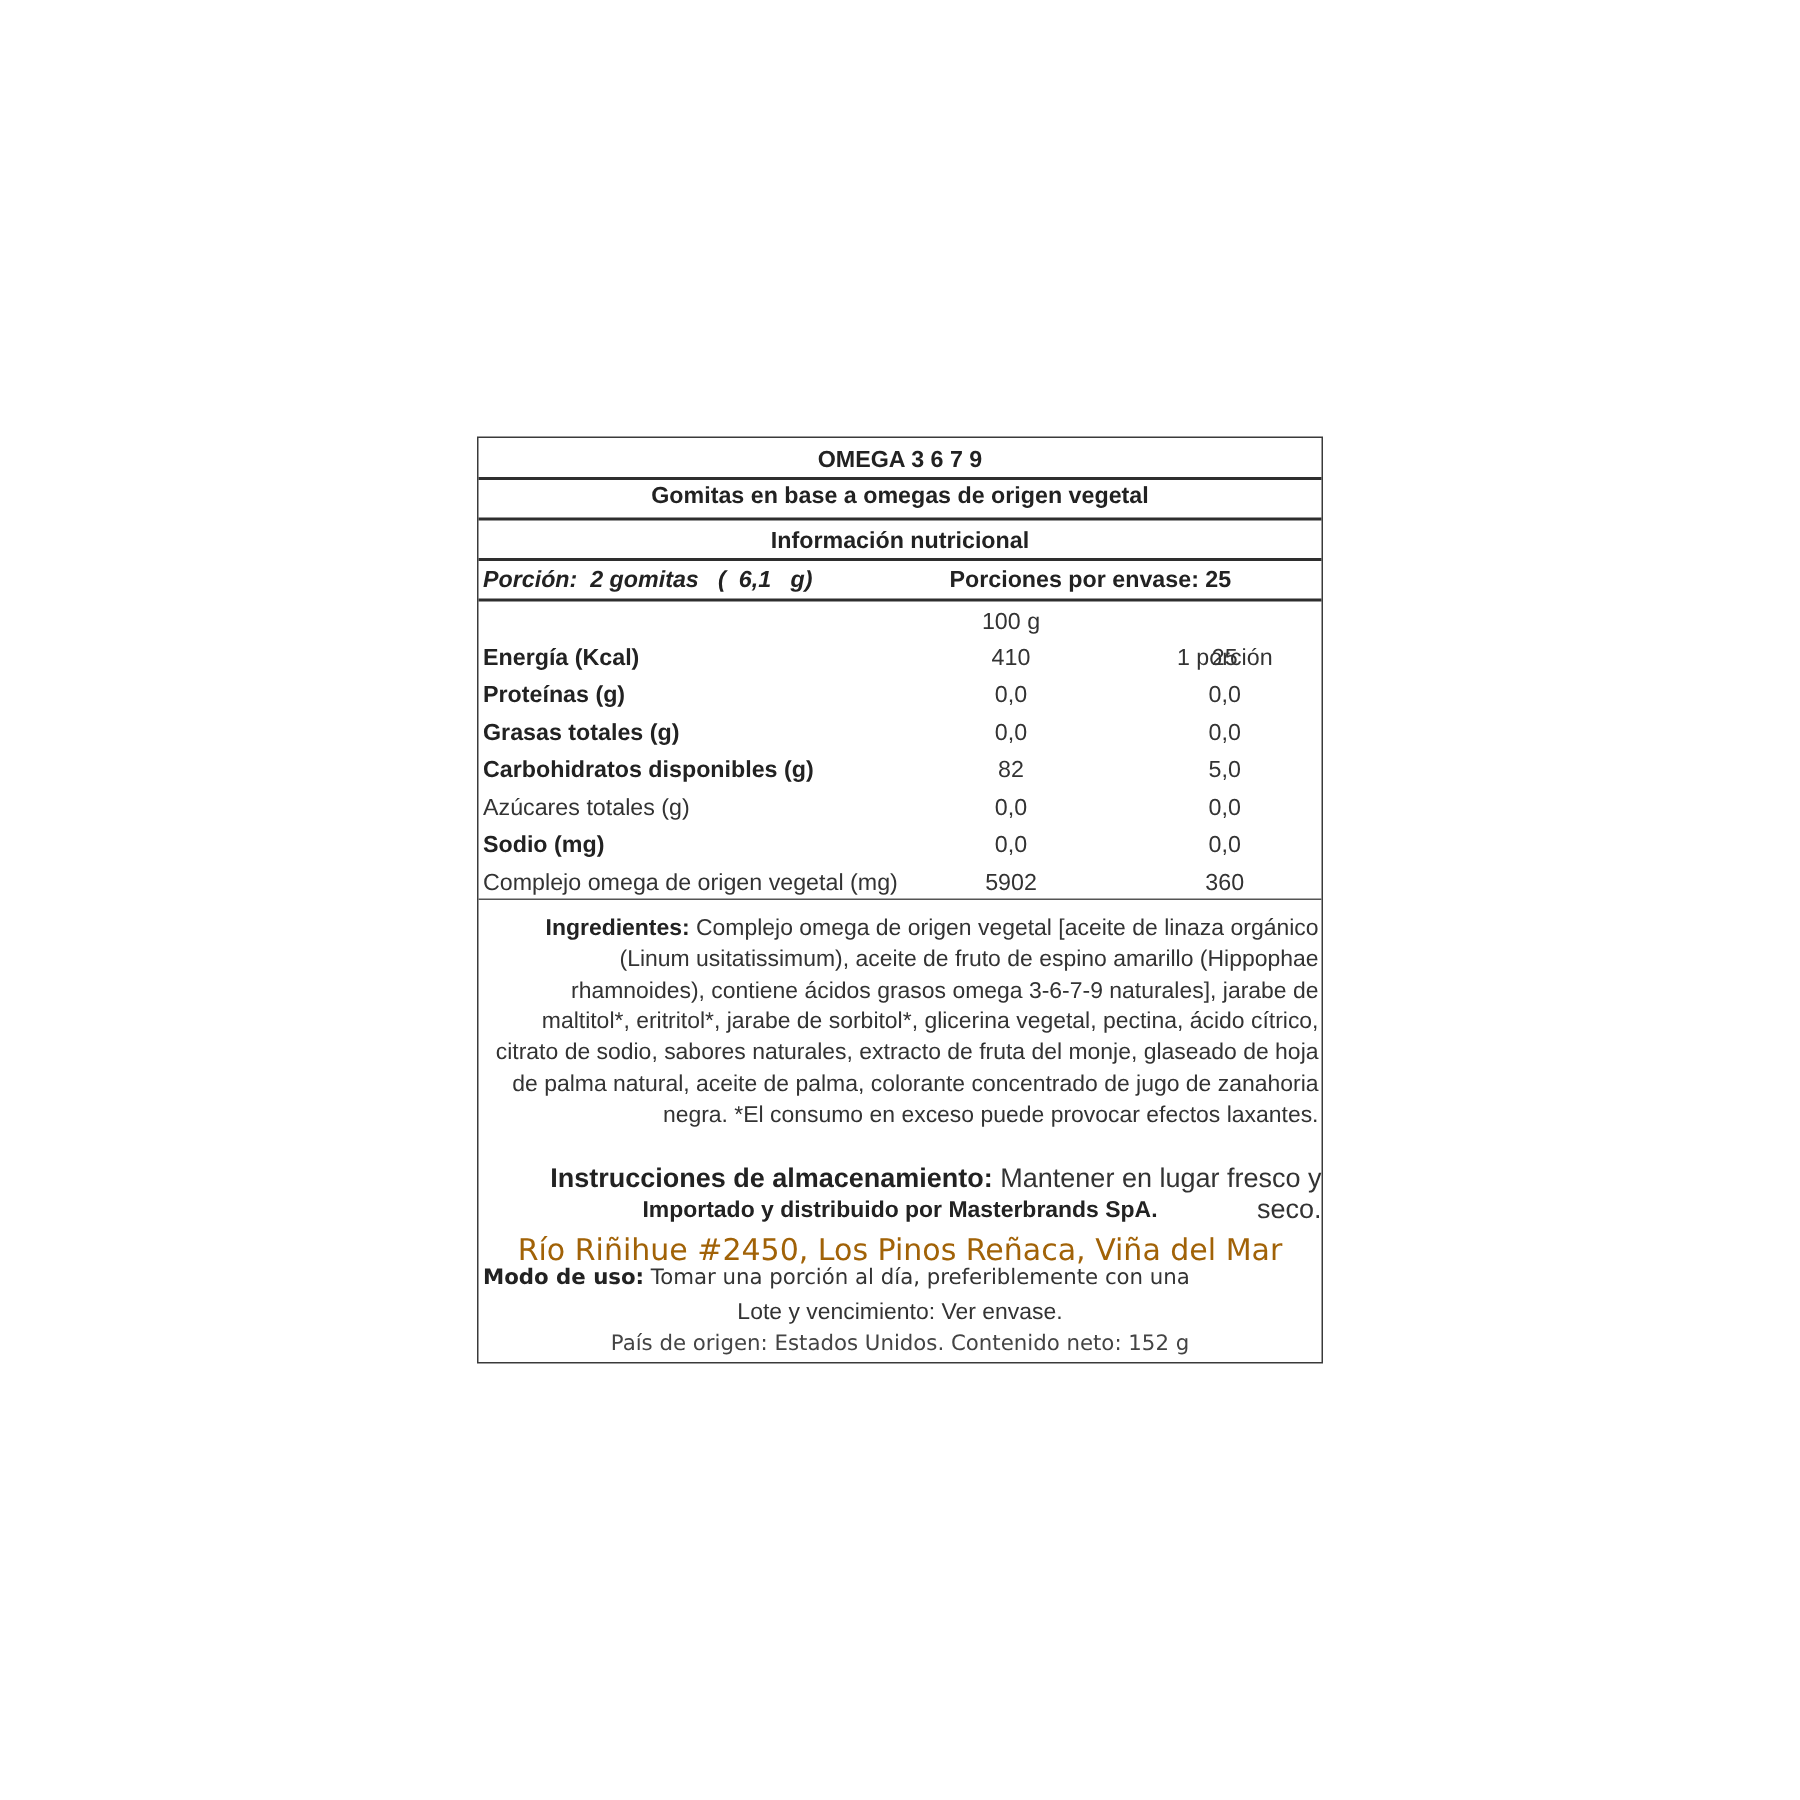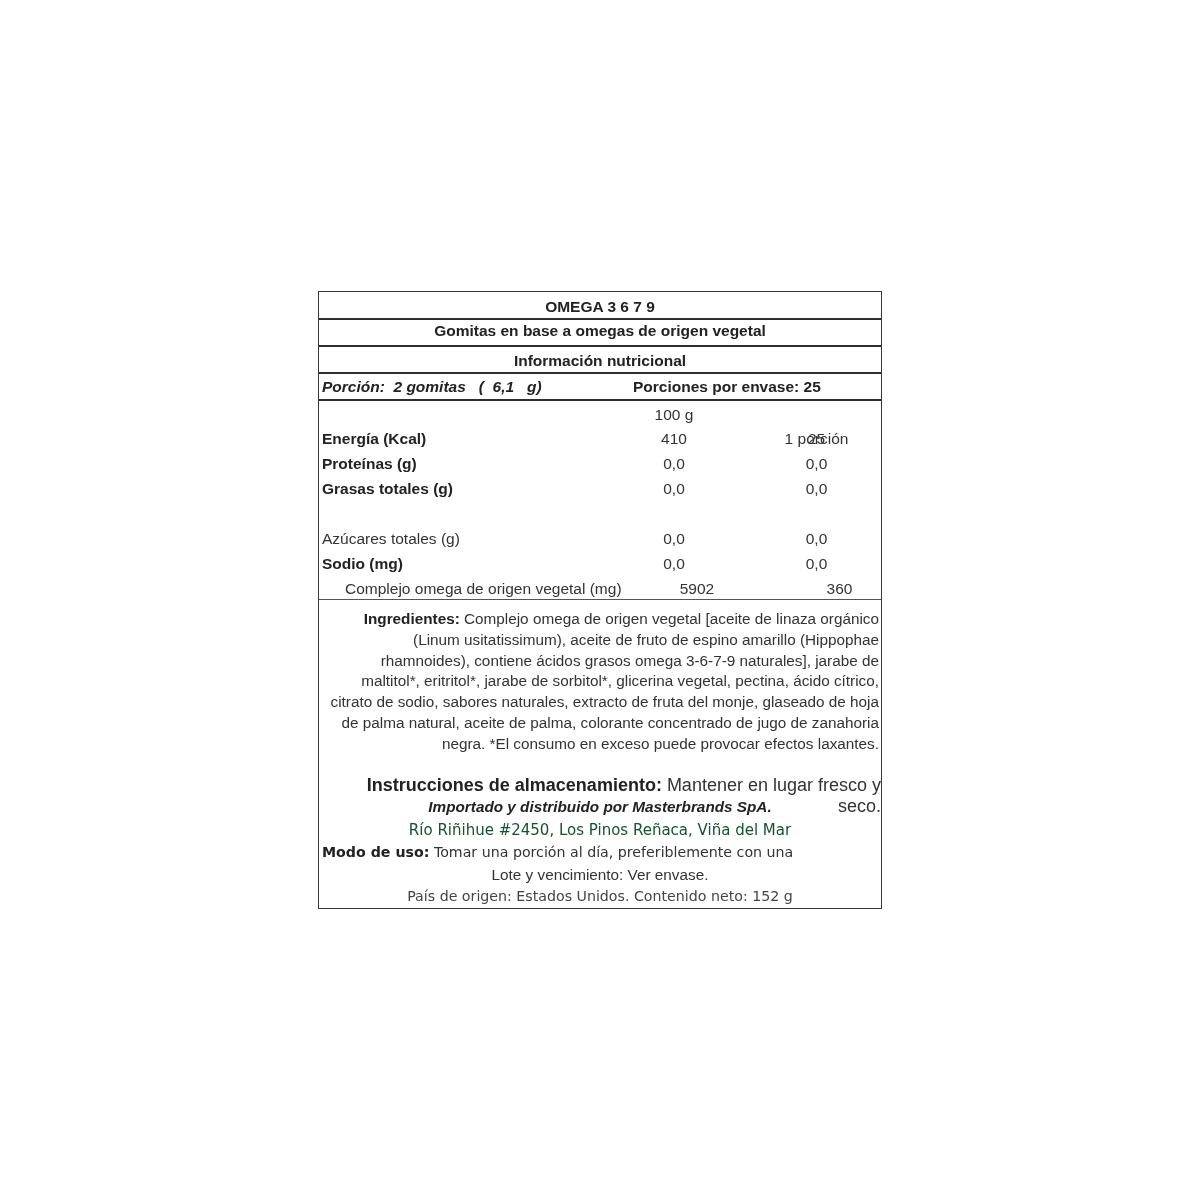--- a/index.html
+++ b/index.html
@@ -117,31 +117,30 @@
     .storage b { color: #222; }
     .importer {
       position: absolute;
       left: 0;
       top: 506px;
       width: 562px;
       text-align: center;
       font-size: 15.3px;
       font-weight: bold;
       color: #222;
-      font-style: italic;
     }
     .address {
       position: absolute;
       left: 0;
       top: 529px;
       width: 562px;
       text-align: center;
       font-family: "DejaVu Sans", sans-serif;
-      font-size: 15px;
-      color: #14532d;
+      font-size: 20px;
+      color: #a16207;
     }
     .usage {
       position: absolute;
       left: 3px;
       top: 552px;
       font-family: "DejaVu Sans", sans-serif;
       font-size: 14.2px;
       color: #333;
       white-space: nowrap;
     }
@@ -195,31 +194,36 @@
   <div class="nrow" style="top:163px;">
     <span class="name bold">Proteínas (g)</span>
     <span class="v100">0,0</span>
     <span class="vpor">0,0</span>
   </div>
   <div class="nrow" style="top:188px;">
     <span class="name bold">Grasas totales (g)</span>
     <span class="v100">0,0</span>
     <span class="vpor">0,0</span>
   </div>
+  <div class="nrow" style="top:213px;">
+    <span class="name bold">Carbohidratos disponibles (g)</span>
+    <span class="v100">82</span>
+    <span class="vpor">5,0</span>
+  </div>
   <div class="nrow" style="top:238px;">
     <span class="name normal">Azúcares totales (g)</span>
     <span class="v100">0,0</span>
     <span class="vpor">0,0</span>
   </div>
   <div class="nrow" style="top:263px;">
     <span class="name bold">Sodio (mg)</span>
     <span class="v100">0,0</span>
     <span class="vpor">0,0</span>
   </div>
-  <div class="nrow" style="top:288px;margin-left:23px;">
+  <div class="nrow" style="top:288px;">
     <span class="name normal">Complejo omega de origen vegetal (mg)</span>
     <span class="v100">5902</span>
     <span class="vpor">360</span>
   </div>
 
   <div class="hline thin" style="top:307px;"></div>
 
   <div class="ingredients"><b>Ingredientes:</b><span> Complejo omega de origen vegetal [aceite de linaza orgánico (Linum usitatissimum), aceite de fruto de espino amarillo (Hippophae rhamnoides), contiene ácidos grasos omega 3-6-7-9 naturales], jarabe de maltitol*, eritritol*, jarabe de sorbitol*, glicerina vegetal, pectina, ácido cítrico, citrato de sodio, sabores naturales, extracto de fruta del monje, glaseado de hoja de palma natural, aceite de palma, colorante concentrado de jugo de zanahoria negra. *El consumo en exceso puede provocar efectos laxantes.</span></div>
 
   <div class="storage"><b>Instrucciones de almacenamiento:</b><span> Mantener en lugar fresco y seco.</span></div>

